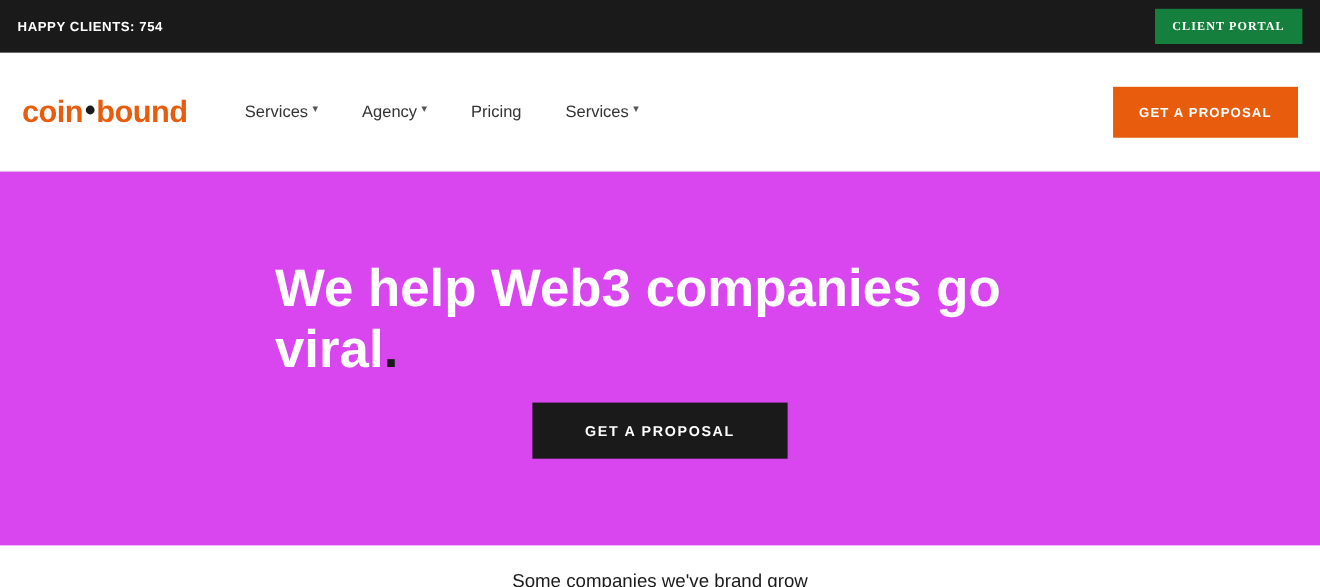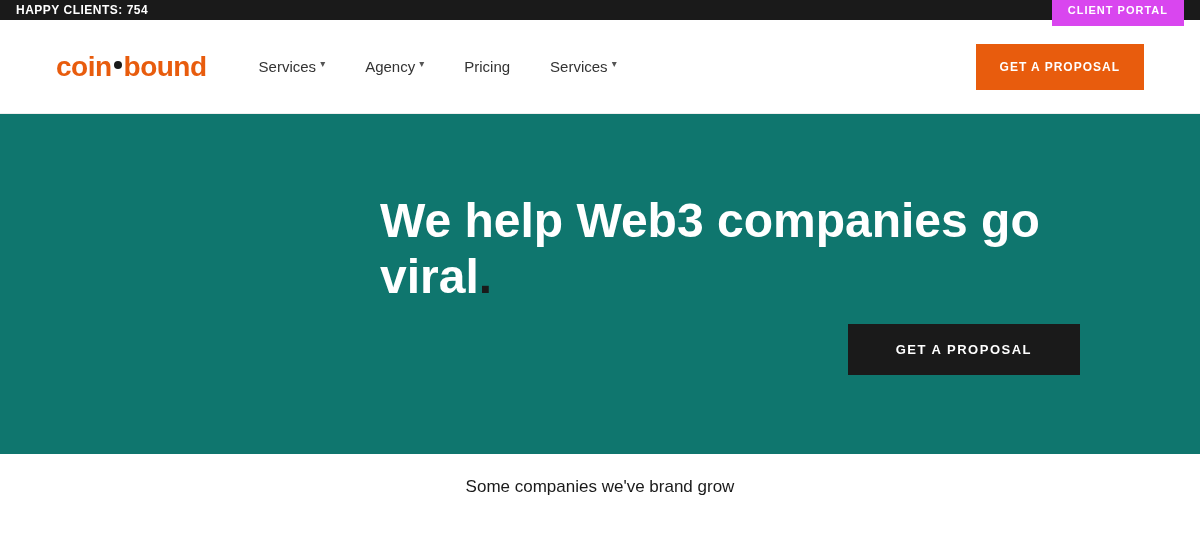--- a/index.html
+++ b/index.html
@@ -2,55 +2,56 @@
 <html><head>
   <meta charset="utf-8">
   <style>
     * { margin: 0; padding: 0; box-sizing: border-box; }
     body { font-family: Arial, sans-serif; width: 1200px; overflow-x: hidden; }
 
     
     .top-bar {
       background-color: #1a1a1a;
       color: #fff;
-      height: 20px;
+      height: 48px;
       display: flex;
       align-items: center;
       justify-content: space-between;
       padding: 0 16px 0 16px;
     }
     .top-bar-left {
       font-size: 12px;
       font-weight: 600;
       letter-spacing: 0.5px;
     }
     .top-bar-left span {
       font-weight: 700;
     }
     .client-portal-btn {
-      background-color: #d946ef;
+      background-color: #15803d;
       color: #fff;
       font-size: 11px;
       font-weight: 700;
       letter-spacing: 1px;
       padding: 0 16px;
       height: 32px;
       border: none;
       cursor: pointer;
       text-transform: uppercase;
+      font-family: Liberation Serif, serif;
     }
 
     
     .nav {
       background: #fff;
-      height: 94px;
+      height: 108px;
       display: flex;
       align-items: center;
       justify-content: space-between;
-      padding: 0 56px;
+      padding: 0 20px;
       border-bottom: 1px solid #eee;
     }
     .nav-left {
       display: flex;
       align-items: center;
       gap: 32px;
     }
     .logo {
       font-size: 28px;
       font-weight: 700;
@@ -94,26 +95,26 @@
       font-weight: 700;
       letter-spacing: 1px;
       padding: 14px 22px;
       border: 2px solid #e85c0d;
       cursor: pointer;
       text-transform: uppercase;
     }
 
     
     .hero {
-      background-color: #0f766e;
+      background-color: #d946ef;
       min-height: 340px;
       display: flex;
       flex-direction: column;
       justify-content: center;
-      align-items: flex-end;
+      align-items: center;
       padding: 60px 120px;
     }
     .hero-title {
       font-size: 48px;
       font-weight: 900;
       color: #fff;
       max-width: 700px;
       line-height: 1.15;
       margin-bottom: 20px;
     }

